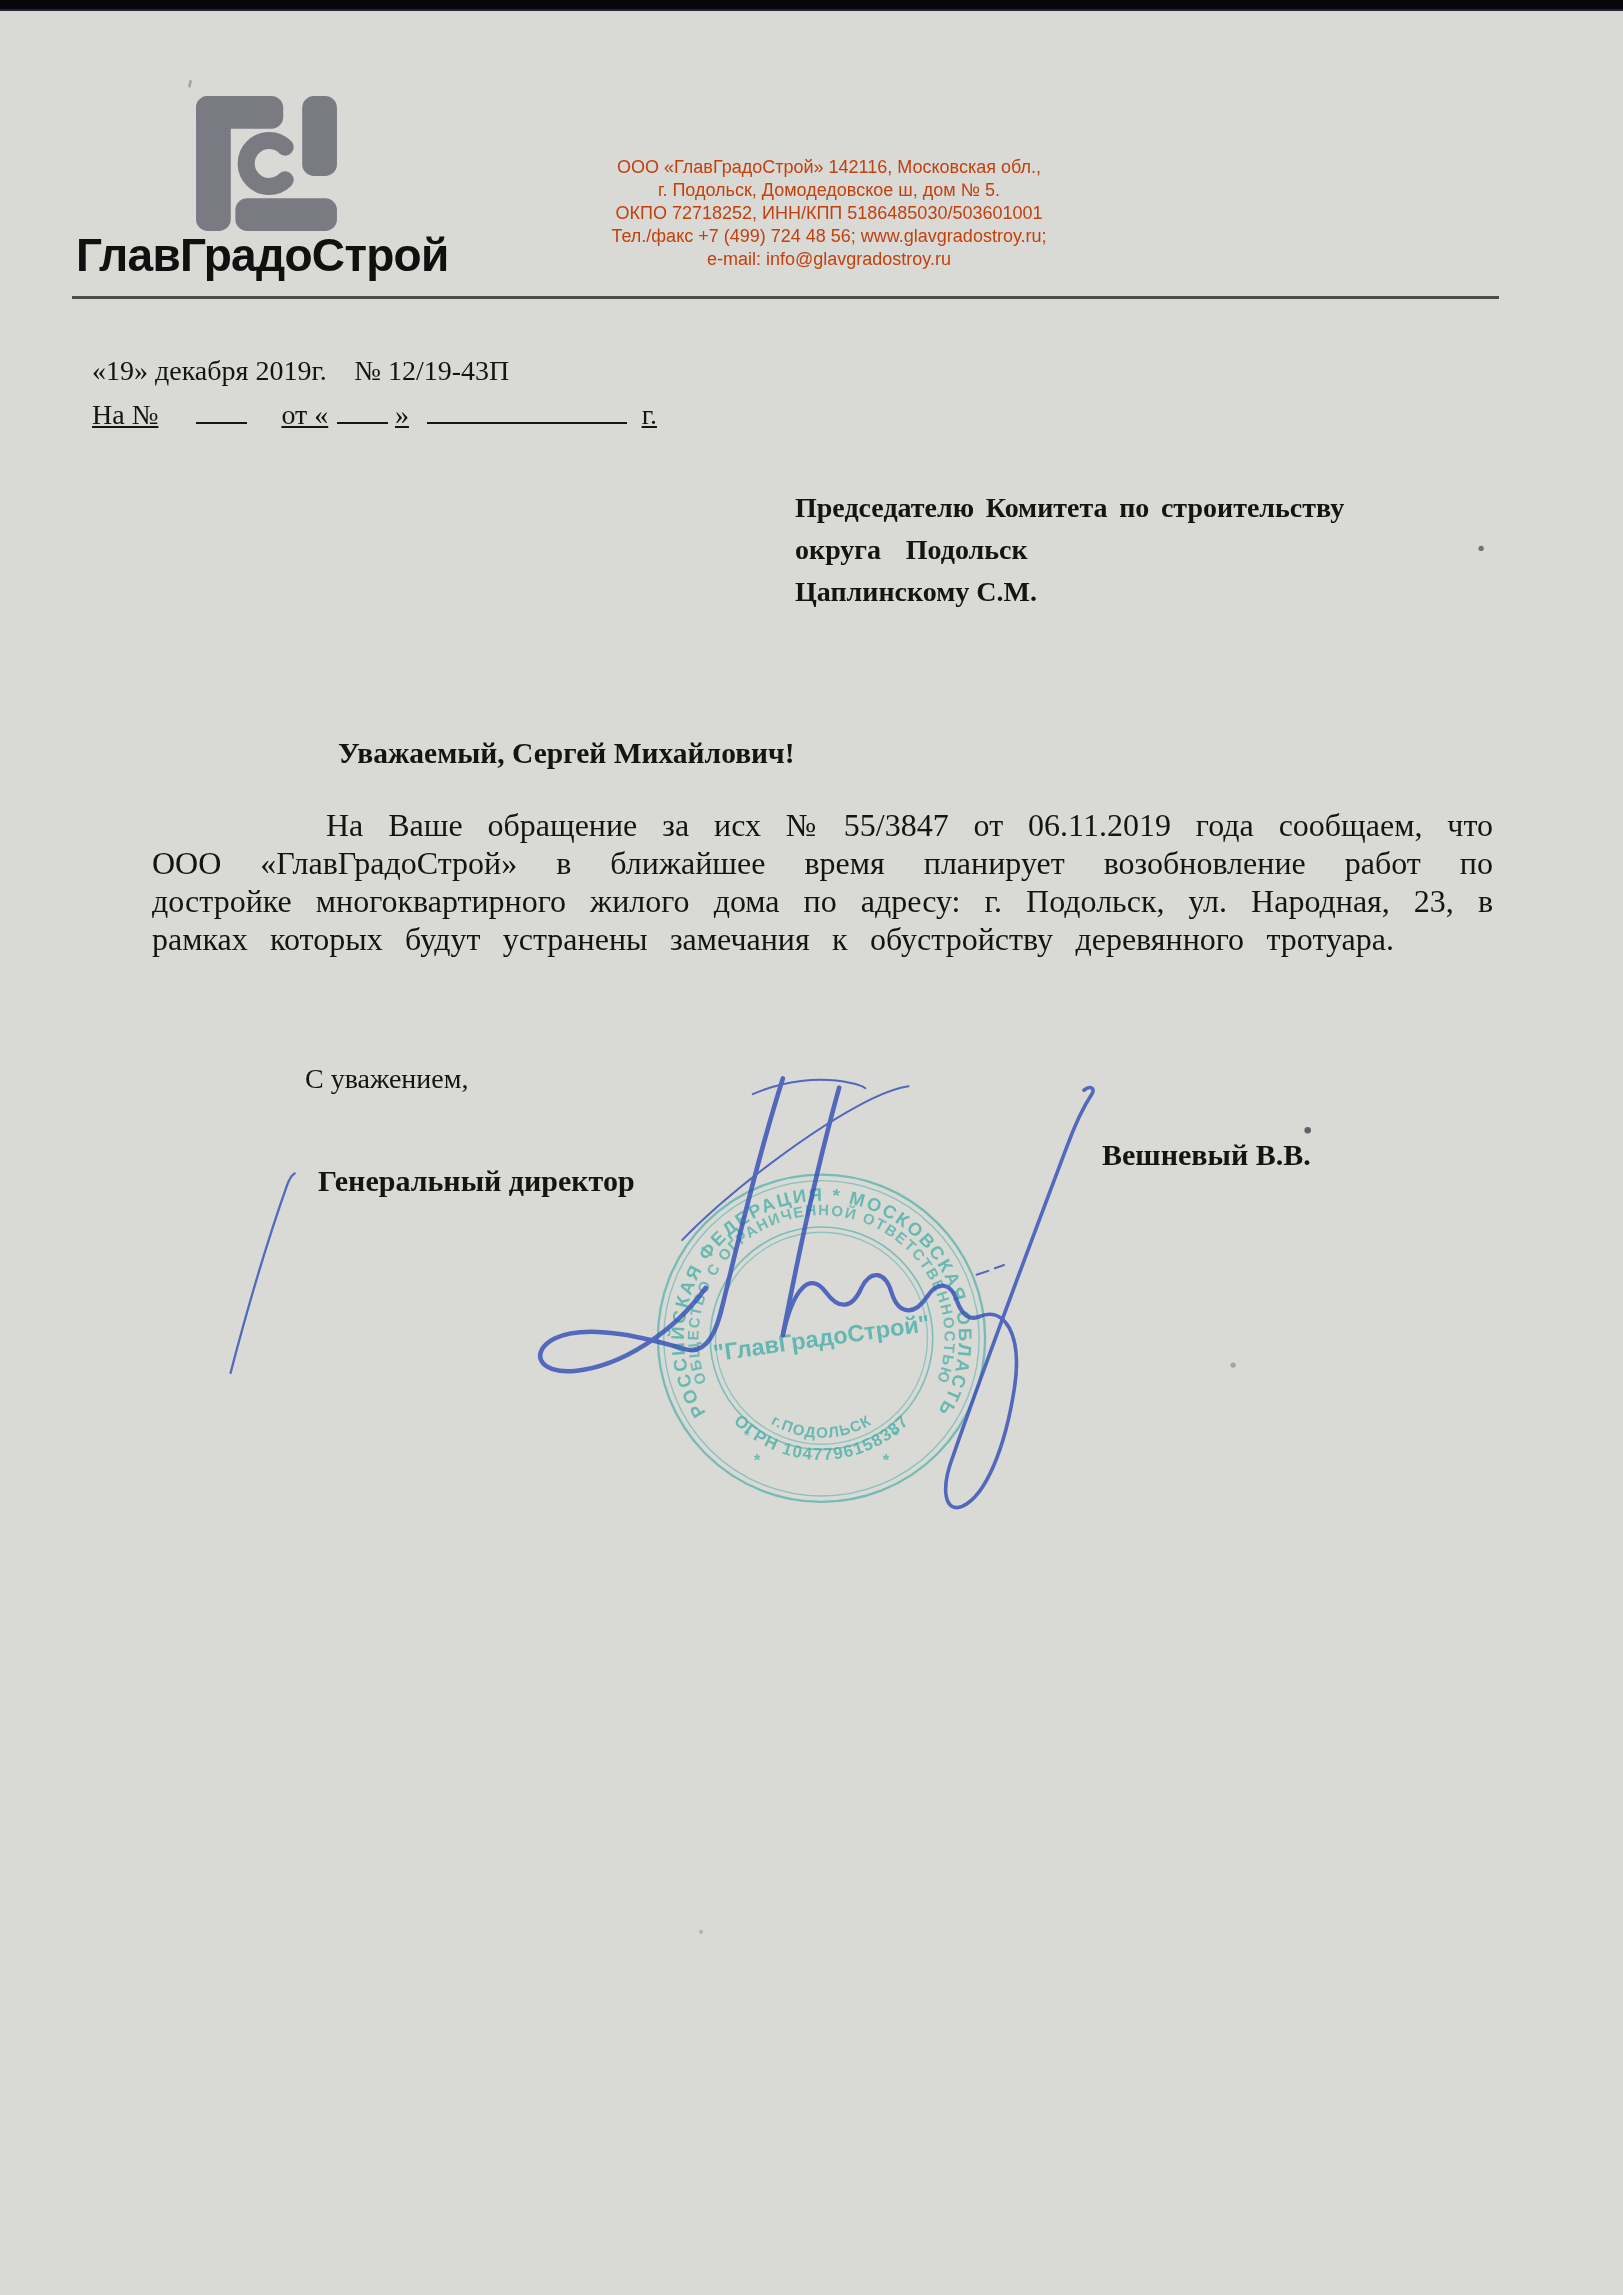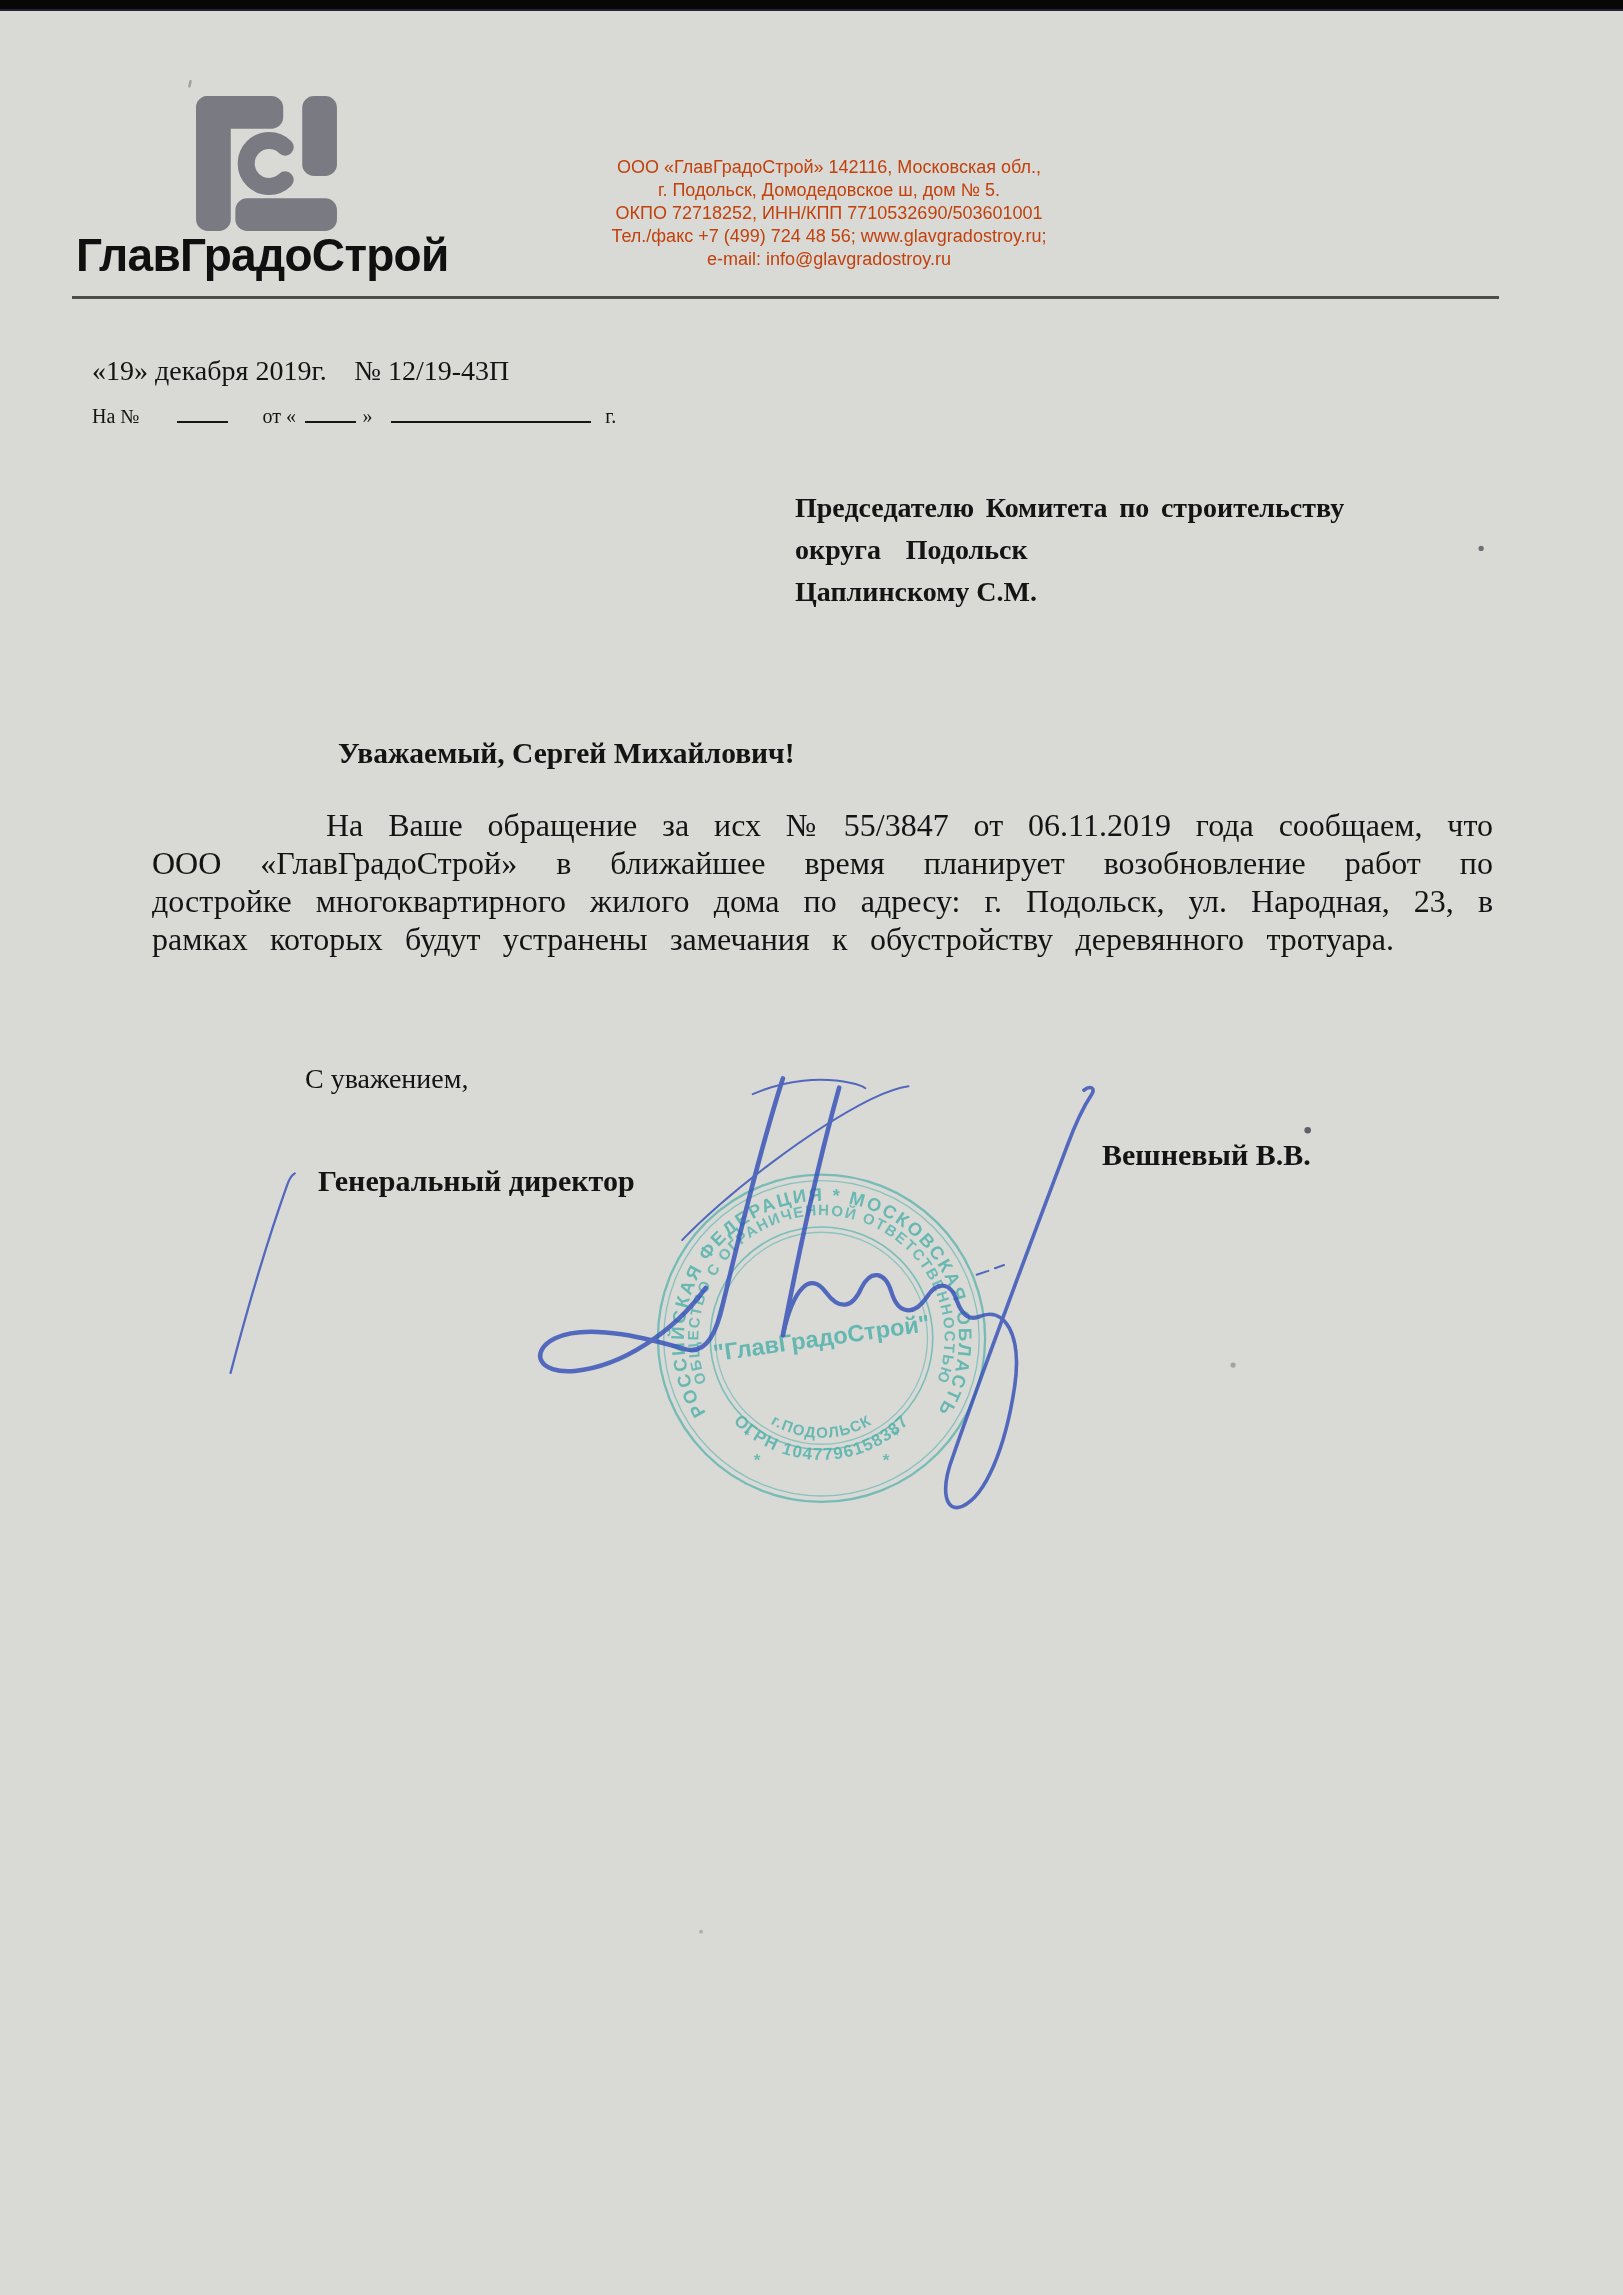--- a/index.html
+++ b/index.html
@@ -23,21 +23,21 @@
   .company-info{
     position:absolute;left:562px;top:156px;width:534px;
     text-align:center;
     font-family:"Liberation Sans", sans-serif;
     font-size:18px;line-height:23px;color:#c2410c;
   }
   .divider{position:absolute;left:72px;top:296px;width:1427px;height:3.3px;background:#4d4d4d;}
   
   .ref-date{position:absolute;left:92px;top:355px;font-size:28px;white-space:nowrap;}
   .ref-date .num{margin-left:27.5px;}
-  .ref-reply{position:absolute;left:92px;top:399px;font-size:20px;white-space:nowrap;}
+  .ref-reply{position:absolute;left:92px;top:399px;font-size:28px;white-space:nowrap;text-decoration:underline;}
   .blank{display:inline-block;border-bottom:2.6px solid #161616;height:22px;vertical-align:baseline;}
   .b1{width:51px;margin-left:38px;}
   .b2{width:51px;margin-left:9.2px;margin-right:6.5px;}
   .b3{width:200px;margin-left:18.3px;margin-right:14.4px;}
   .ref-reply .ot{margin-left:34px;}
   
   .addressee{position:absolute;left:795px;top:487px;width:698px;font-size:28px;font-weight:bold;line-height:42px;}
   .addressee div:nth-child(1){word-spacing:4.6px;}
   .addressee div:nth-child(2){word-spacing:17.7px;}
   
@@ -70,21 +70,21 @@
       <rect x="60" y="156" width="155" height="50" rx="18"></rect>
     </g>
     <path d="M 136 78 A 35 35 0 1 0 136 128" fill="none" stroke="#72727c" stroke-width="26" stroke-linecap="round" opacity="0.92"></path>
   </svg>
 
   <div class="logo-text">ГлавГрадоСтрой</div>
 
   <div class="company-info">
     <div>ООО «ГлавГрадоСтрой» 142116, Московская обл.,</div>
     <div>г. Подольск, Домодедовское ш, дом № 5.</div>
-    <div>ОКПО 72718252, ИНН/КПП 7710532690/503601001</div>
+    <div>ОКПО 72718252, ИНН/КПП 5186485030/503601001</div>
     <div>Тел./факс +7 (499) 724 48 56; www.glavgradostroy.ru;</div>
     <div>e-mail: info@glavgradostroy.ru</div>
   </div>
 
   <div class="divider"></div>
 
   <div class="ref-date">
     <span>«19» декабря 2019г.</span><span class="num">№ 12/19-43П</span>
   </div>
 

